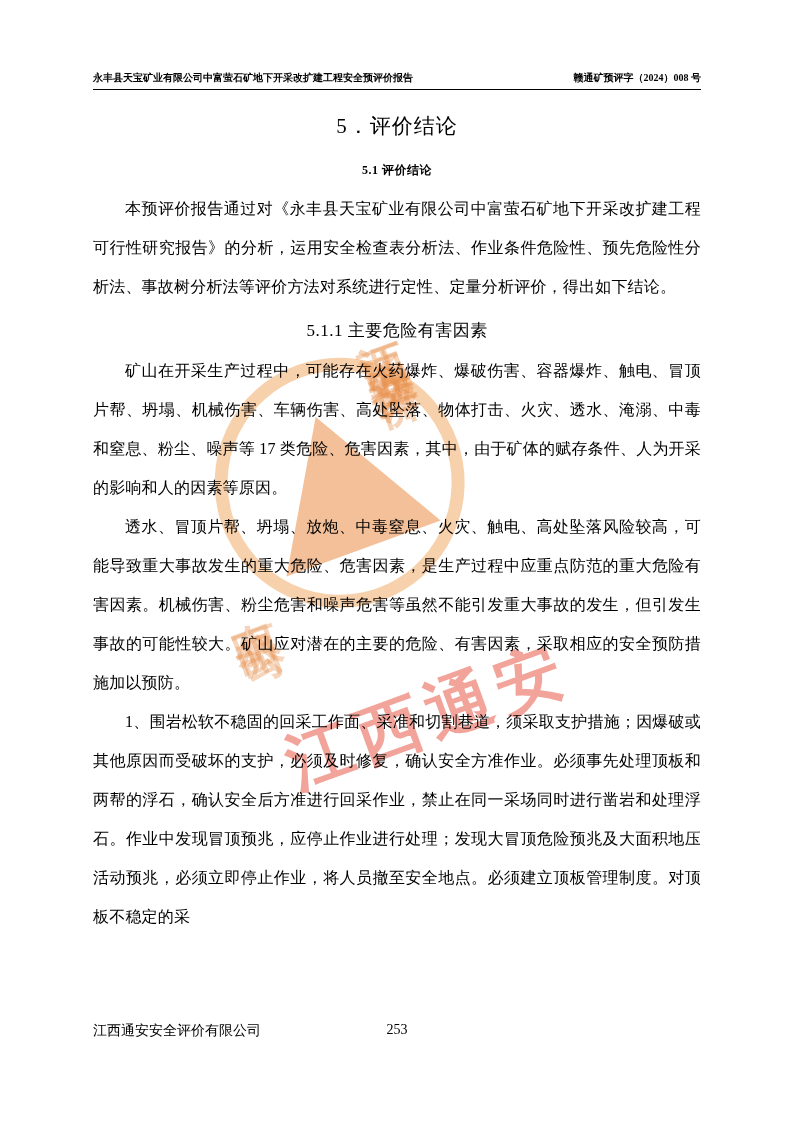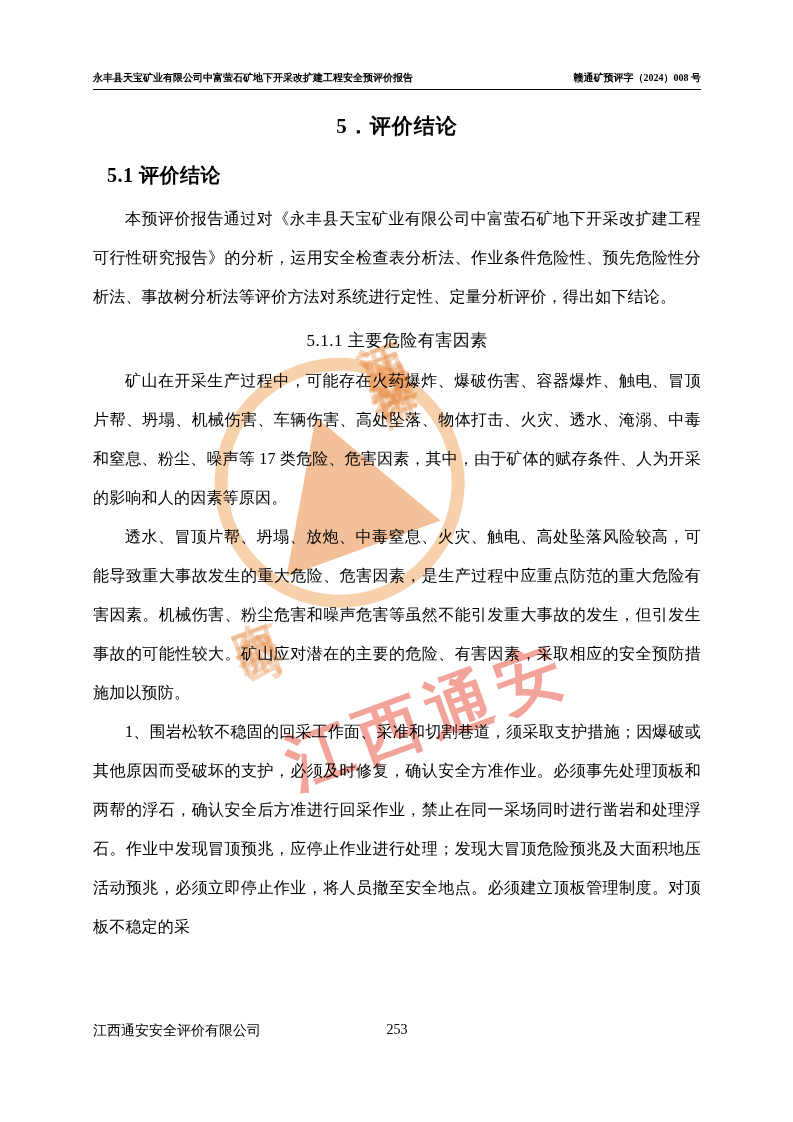--- a/index.html
+++ b/index.html
@@ -124,30 +124,31 @@
   
   .content {
     position: absolute;
     left: 93px;
     top: 96px;
     width: 608px;
     z-index: 2;
   }
   h1.doc-title {
     font-size: 21px;
-    font-weight: bold;
+    font-weight: normal;
     text-align: center;
     margin: 16px 0 22px 0;
     letter-spacing: 1px;
   }
   h2.sec {
-    font-size: 20px;
+    font-size: 12px;
     font-weight: bold;
-    margin: 14px 0 10px 14px;
+    margin: 14px 0 10px 0;
     letter-spacing: 0.5px;
+    text-align: center;
   }
   h3.sub {
     font-size: 17px;
     font-weight: normal;
     margin: 13px 0 9px 0;
     letter-spacing: 0.5px;
     text-align: center;
   }
   p.para {
     font-size: 16px;

